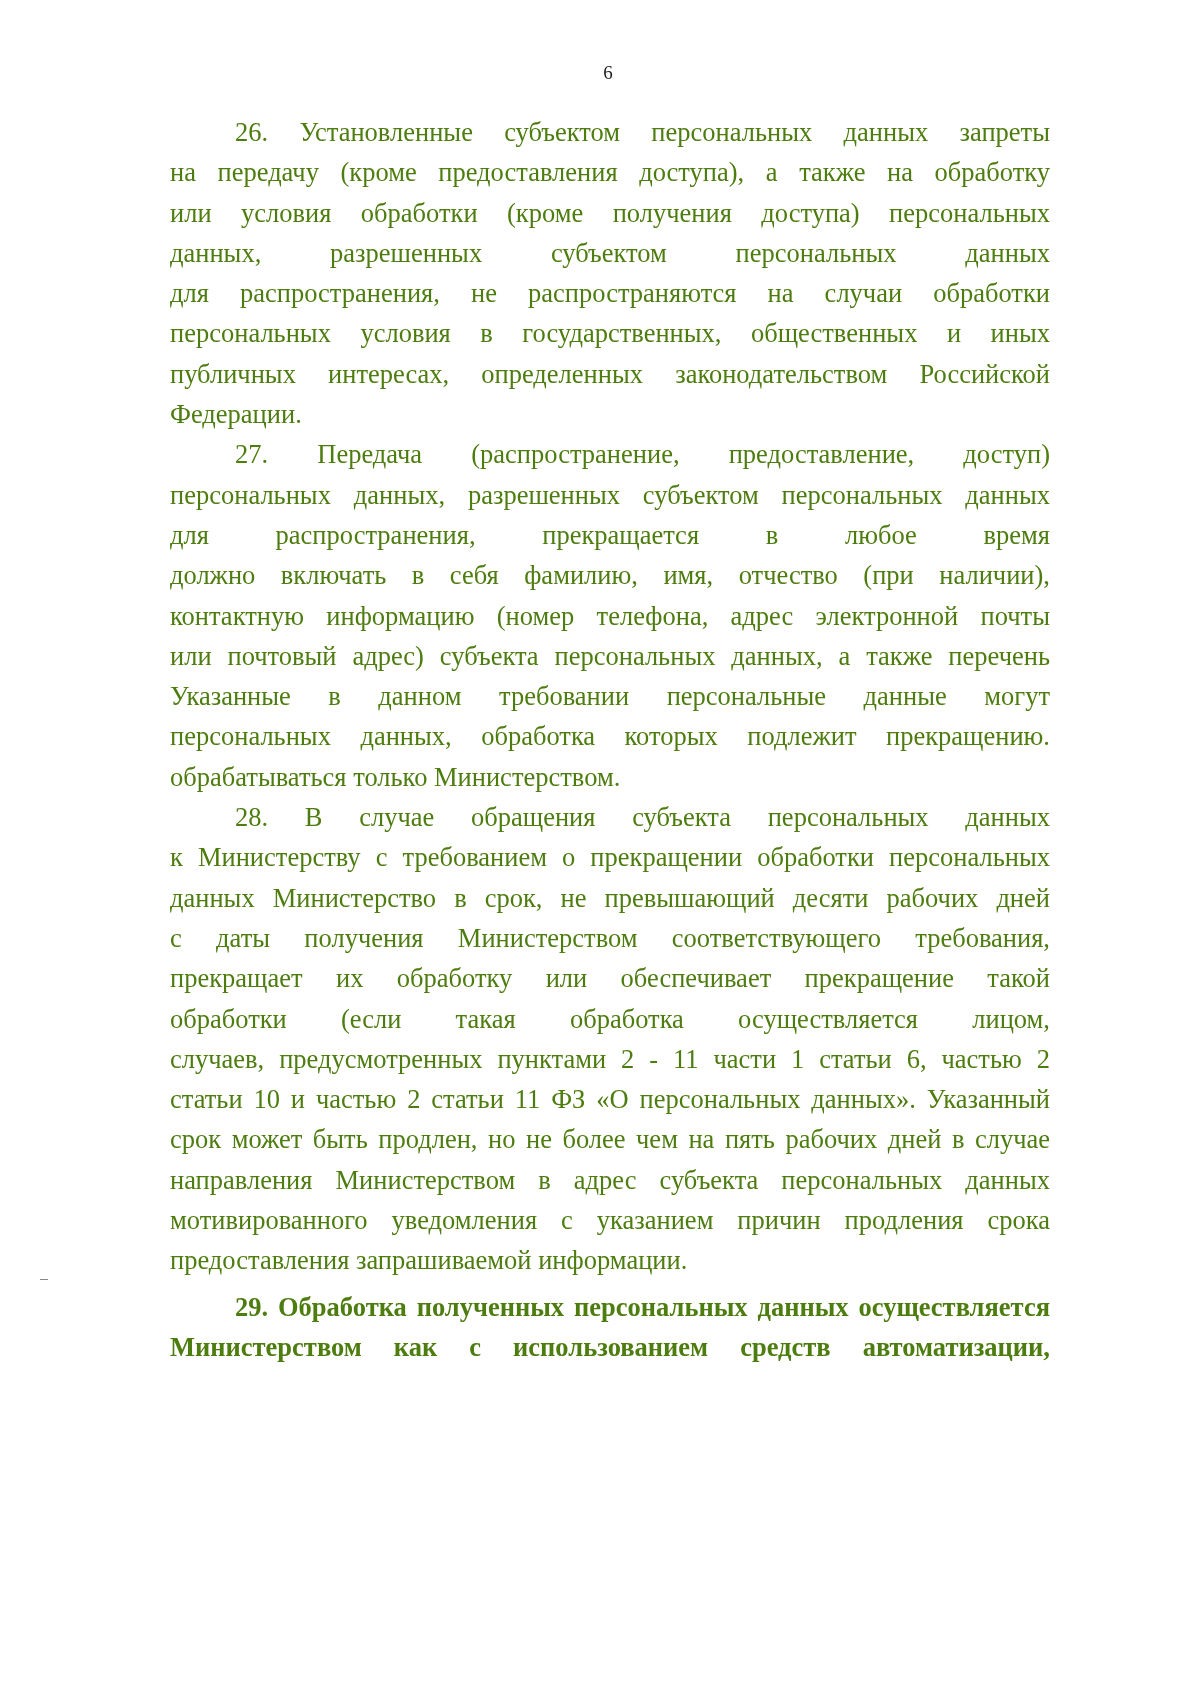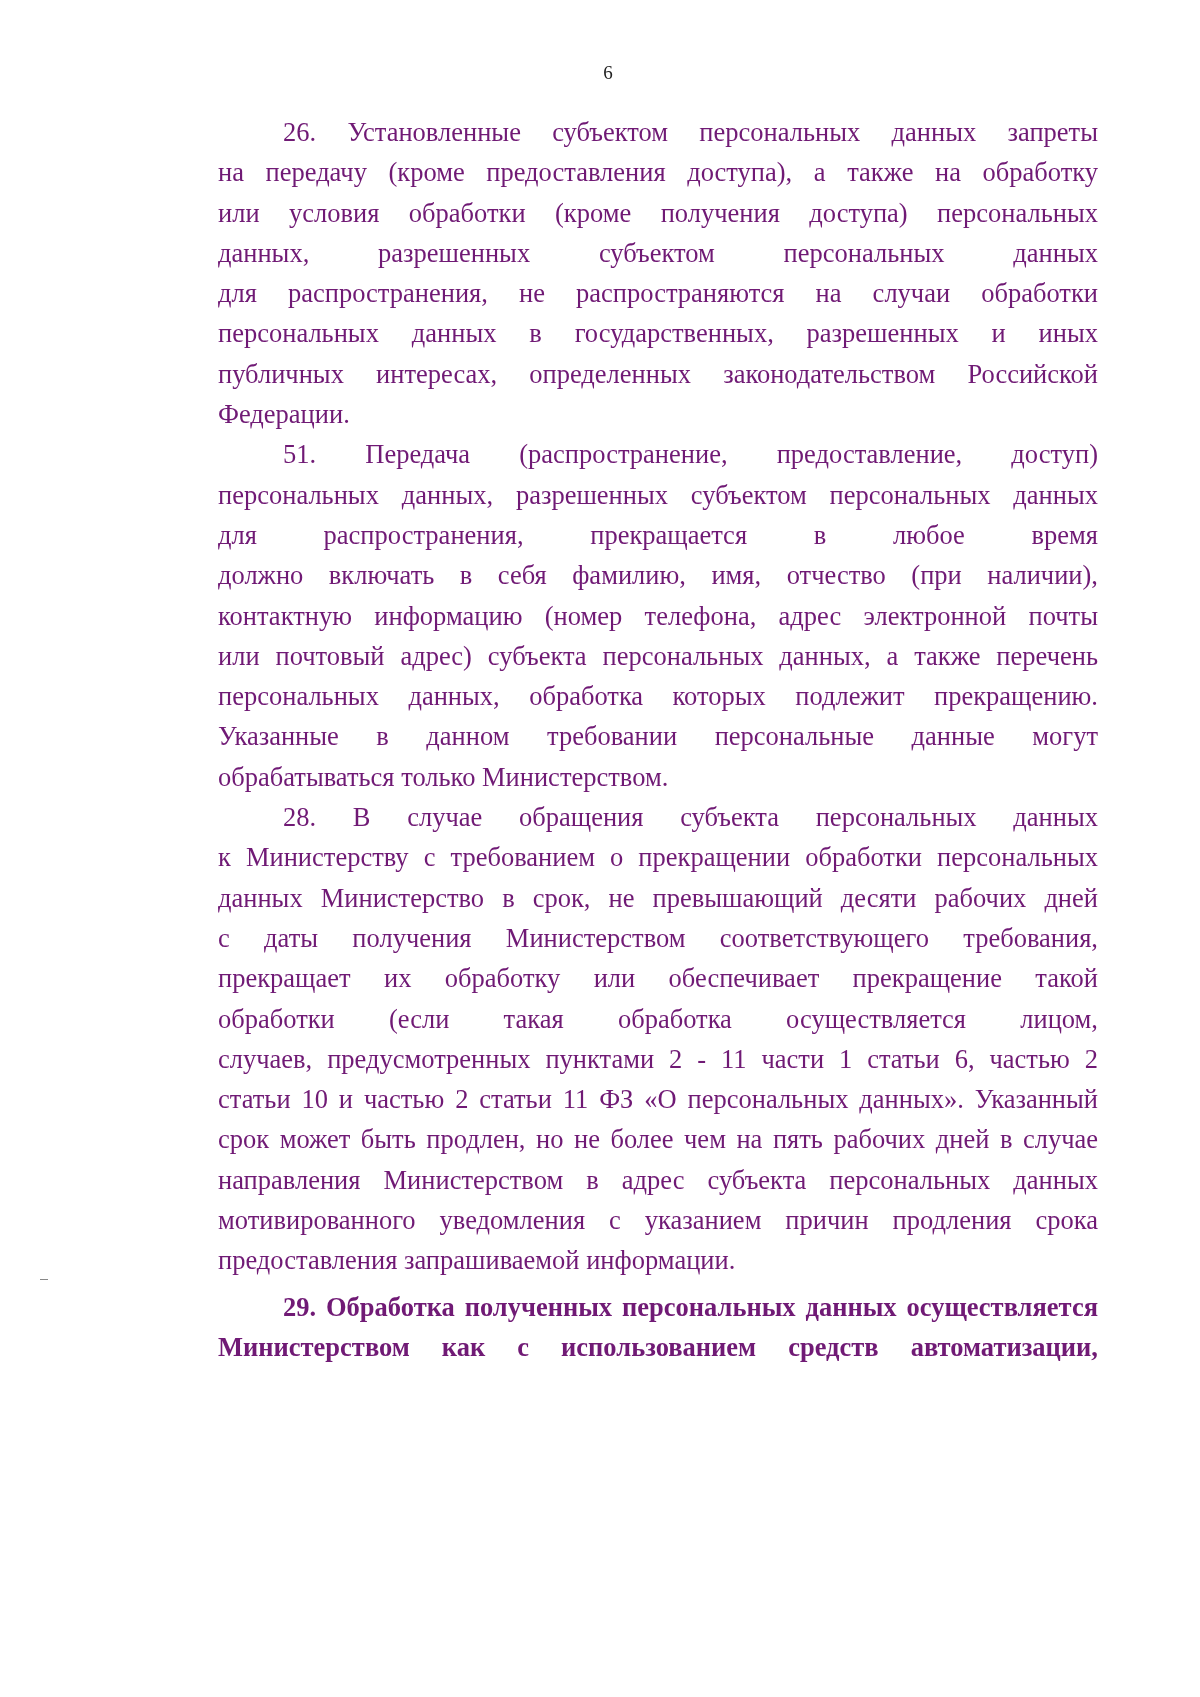--- a/index.html
+++ b/index.html
@@ -1,55 +1,55 @@
 <!DOCTYPE html>
 <html><head>
 <meta charset="utf-8">
 <style>
   html, body { margin: 0; padding: 0; background: #ffffff; }
   body { width: 1200px; height: 1697px; position: relative; overflow: hidden; }
   .page { position: absolute; left: 0; top: 0; width: 1200px; height: 1697px; background: #fff; }
   .page-number { position: absolute; top: 62px; left: 0; width: 1216px; text-align: center;
     font-family: "Liberation Serif", serif; font-size: 19px; color: #222; }
   .body-text { position: absolute; left: 170px; top: 112px; width: 880px;
-    font-family: "Liberation Serif", serif; font-size: 26.5px; line-height: 40.3px; color: #701a75; margin-left: 48px; }
+    font-family: "Liberation Serif", serif; font-size: 26.5px; line-height: 40.3px; color: #4d7c0f; }
   .para { margin: 0; text-align: justify; text-align-last: left; }
   .line { display: block; text-align: justify; text-align-last: justify; white-space: nowrap; height: 40.3px; }
   .line.first { padding-left: 65px; }
   .line.last { text-align-last: left; }
   .para.p29 { margin-top: 6px; font-weight: bold; }
   .tick { position: absolute; left: 40px; top: 1279px; width: 8px; height: 1px; background: #888; }
 </style>
 </head>
 <body>
 
 <div class="page">
   <div class="page-number">6</div>
 
   <div class="body-text">
     <div class="para">
       <span class="line first">26. Установленные субъектом персональных данных запреты</span>
       <span class="line">на передачу (кроме предоставления доступа), а также на обработку</span>
       <span class="line">или условия обработки (кроме получения доступа) персональных</span>
       <span class="line">данных, разрешенных субъектом персональных данных</span>
       <span class="line">для распространения, не распространяются на случаи обработки</span>
-      <span class="line">персональных данных в государственных, разрешенных и иных</span>
+      <span class="line">персональных условия в государственных, общественных и иных</span>
       <span class="line">публичных интересах, определенных законодательством Российской</span>
       <span class="line last">Федерации.</span>
     </div>
 
     <div class="para">
-      <span class="line first">51. Передача (распространение, предоставление, доступ)</span>
+      <span class="line first">27. Передача (распространение, предоставление, доступ)</span>
       <span class="line">персональных данных, разрешенных субъектом персональных данных</span>
       <span class="line">для распространения, прекращается в любое время</span>
       <span class="line">должно включать в себя фамилию, имя, отчество (при наличии),</span>
       <span class="line">контактную информацию (номер телефона, адрес электронной почты</span>
       <span class="line">или почтовый адрес) субъекта персональных данных, а также перечень</span>
+      <span class="line">Указанные в данном требовании персональные данные могут</span>
       <span class="line">персональных данных, обработка которых подлежит прекращению.</span>
-      <span class="line">Указанные в данном требовании персональные данные могут</span>
       <span class="line last">обрабатываться только Министерством.</span>
     </div>
 
     <div class="para">
       <span class="line first">28. В случае обращения субъекта персональных данных</span>
       <span class="line">к Министерству с требованием о прекращении обработки персональных</span>
       <span class="line">данных Министерство в срок, не превышающий десяти рабочих дней</span>
       <span class="line">с даты получения Министерством соответствующего требования,</span>
       <span class="line">прекращает их обработку или обеспечивает прекращение такой</span>
       <span class="line">обработки (если такая обработка осуществляется лицом,</span>

